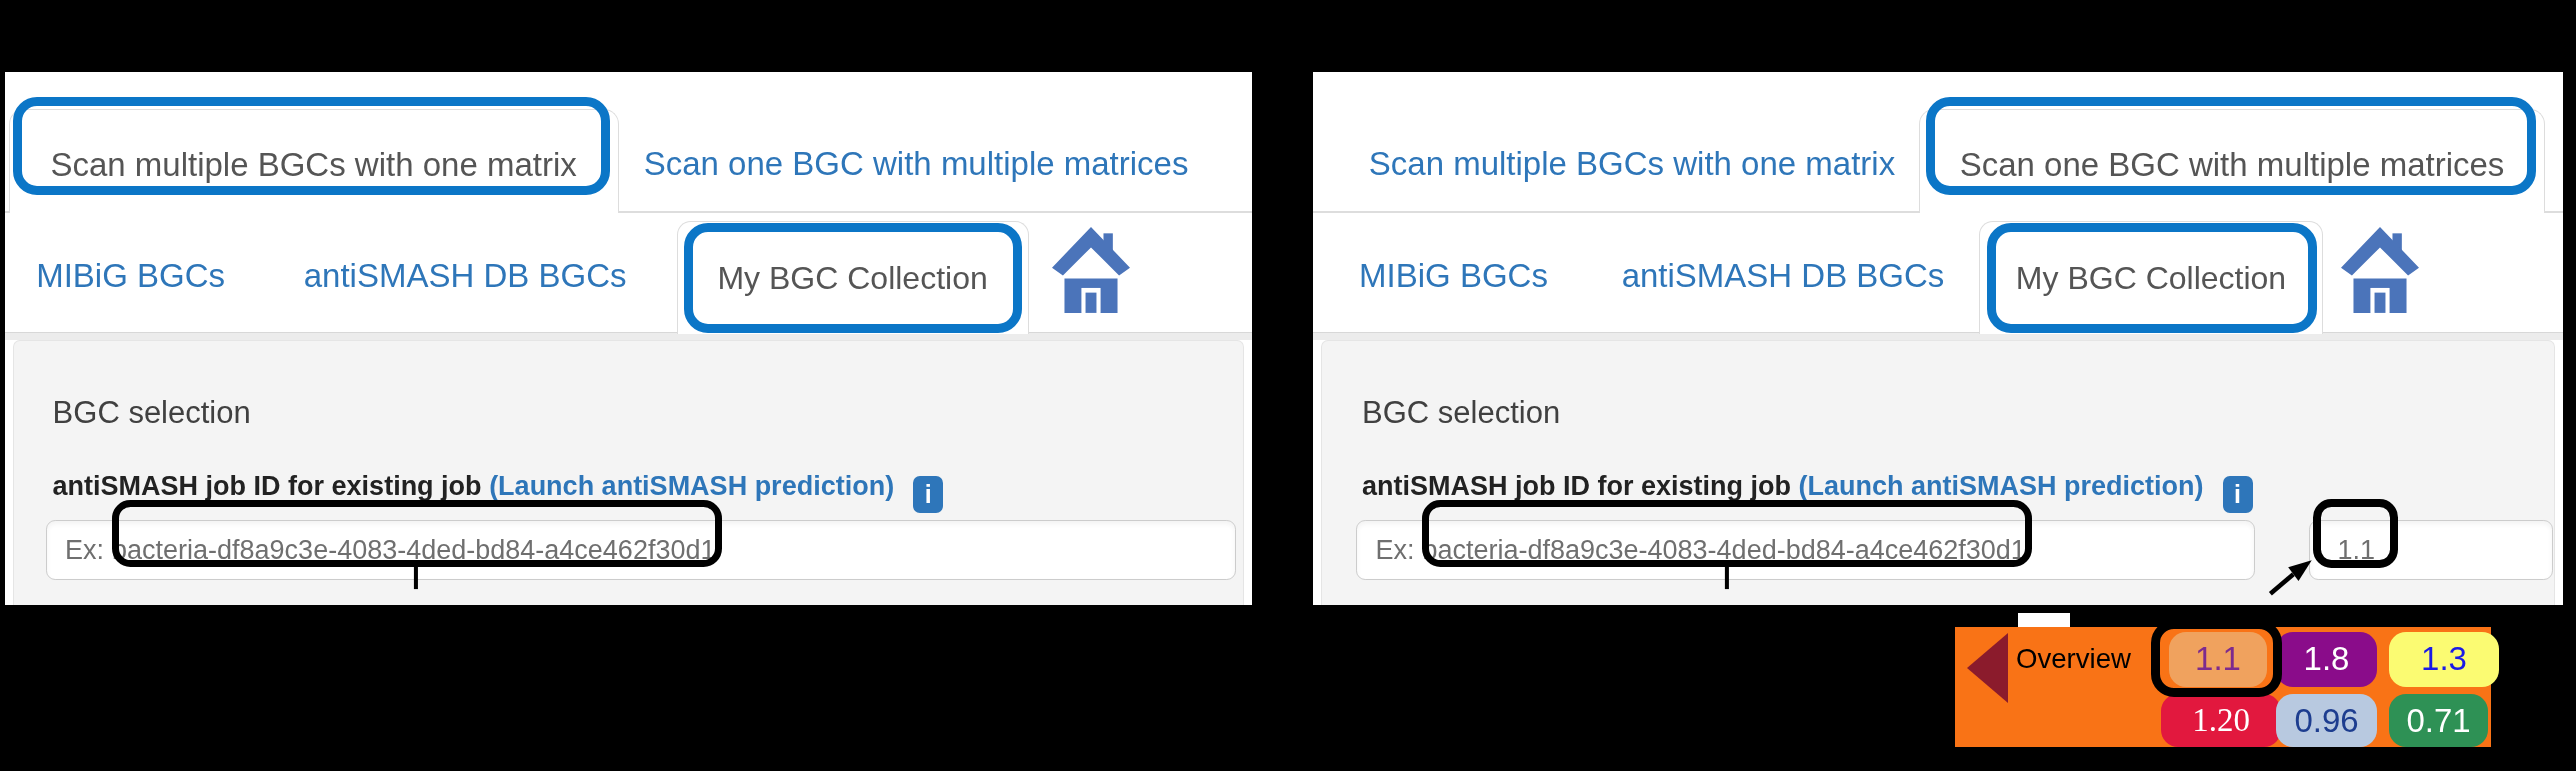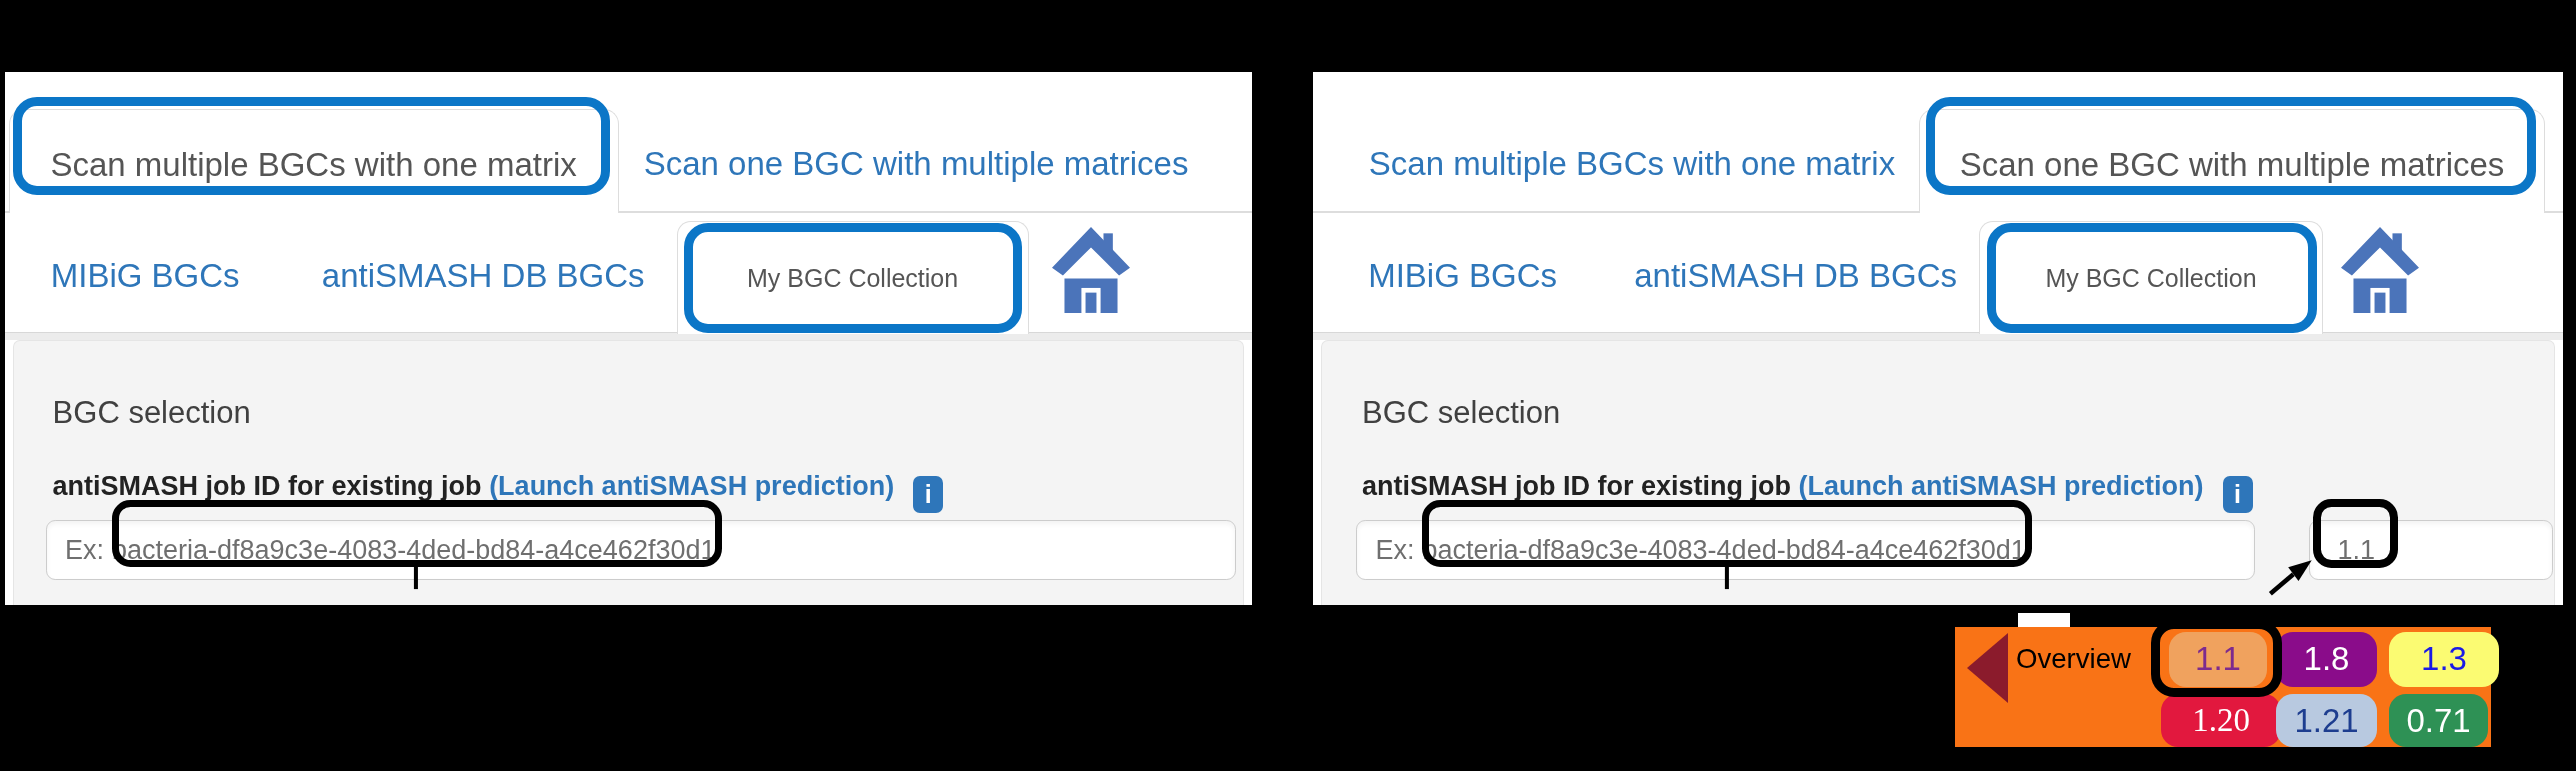--- a/index.html
+++ b/index.html
@@ -20,25 +20,25 @@
   .mode-tab-inactive{position:absolute;top:37px;height:104px;display:flex;align-items:center;
         justify-content:center;padding-top:6.9px;box-sizing:border-box;color:#2e76b9;font-size:33px;}
   .a-tab1{left:4px;width:610px;}
   .a-tab2{left:627px;width:569px;}
   .b-tab1{left:23px;width:592px;}
   .b-tab2{left:606px;width:626px;}
 
   
   .r2line{position:absolute;left:0;right:0;top:260px;height:1.7px;background:#d8d8d8;}
   .r2shadow{position:absolute;left:0;right:0;top:261px;height:6.9px;background:#ececec;}
-  .src-tab{position:absolute;top:148px;height:112px;display:flex;align-items:center;justify-content:flex-end;
+  .src-tab{position:absolute;top:148px;height:112px;display:flex;align-items:center;justify-content:center;
         color:#2e76b9;font-size:33px;}
   .src-tab-active{position:absolute;top:149px;height:113px;background:#fff;border:1.7px solid #ddd;
         border-bottom:none;border-radius:13.8px 13.8px 0 0;display:flex;align-items:center;justify-content:center;
-        color:#555;font-size:25px;z-index:2;box-sizing:border-box;}
+        color:#555;font-size:32px;z-index:2;box-sizing:border-box;}
   .a-src1{left:17px;width:218px;}
   .a-src2{left:281px;width:359px;}
   .a-src3{left:672px;width:352px;}
   .a-home{left:1047px;top:152px;}
   .b-src1{left:37px;width:207px;}
   .b-src2{left:296px;width:348px;}
   .b-src3{left:666px;width:344px;}
   .b-home{left:1028px;top:152px;}
   .home{position:absolute;width:78px;height:92px;}
 
@@ -181,21 +181,21 @@
   <div class="corner-label label-b">B</div>
 
   <div class="popup">
     <div class="popup-notch"></div>
     <div class="back-arrow"></div>
     <div class="popup-title">Overview</div>
     <div class="badge bg-11" style="background: rgb(240, 162, 94); color: rgb(125, 43, 142);">1.1</div>
     <div class="badge bg-12" style="background: rgb(138, 12, 138); color: rgb(255, 255, 255);">1.8</div>
     <div class="badge bg-13" style="background: rgb(251, 251, 114); color: rgb(26, 26, 230);">1.3</div>
     <div class="badge bg-120" style="background: rgb(226, 24, 62); color: rgb(255, 255, 255);">1.20</div>
-    <div class="badge bg-121" style="background: rgb(184, 201, 224); color: rgb(29, 61, 143);">1.21</div>
+    <div class="badge bg-121" style="background: rgb(184, 201, 224); color: rgb(29, 61, 143);">0.96</div>
     <div class="badge bg-122" style="background: rgb(46, 145, 85); color: rgb(255, 255, 255);">0.71</div>
   </div>
 
   <div class="ann-blue" style="left:12.6px;top:97px;width:597px;height:98px;"></div>
   <div class="ann-blue" style="left:684px;top:223px;width:338px;height:110px;"></div>
   <div class="ann-blue" style="left:1926px;top:97px;width:610px;height:98px;"></div>
   <div class="ann-blue" style="left:1987px;top:223px;width:330px;height:110px;"></div>
 
   <div class="ann-black" style="left:112px;top:500px;width:610px;height:67px;"></div>
   <div class="ann-black" style="left:1422px;top:500px;width:610px;height:67px;"></div>

